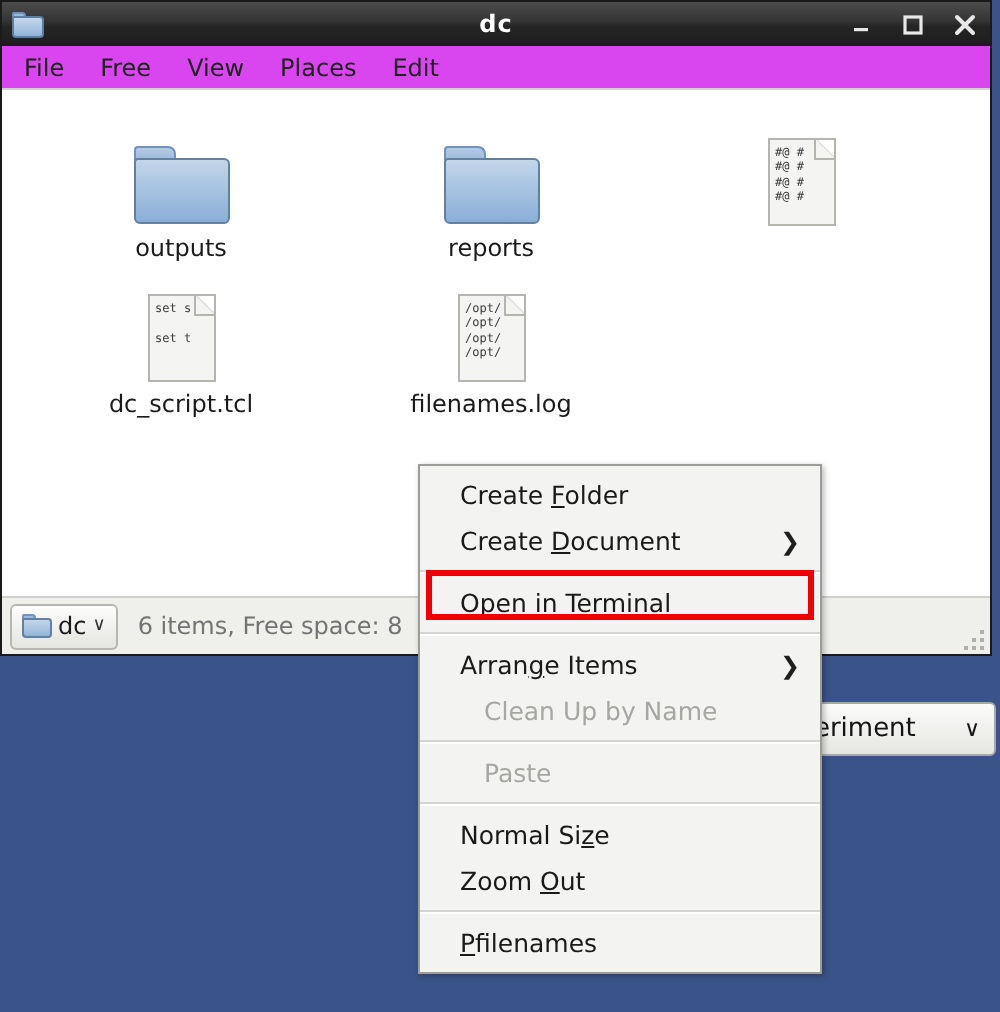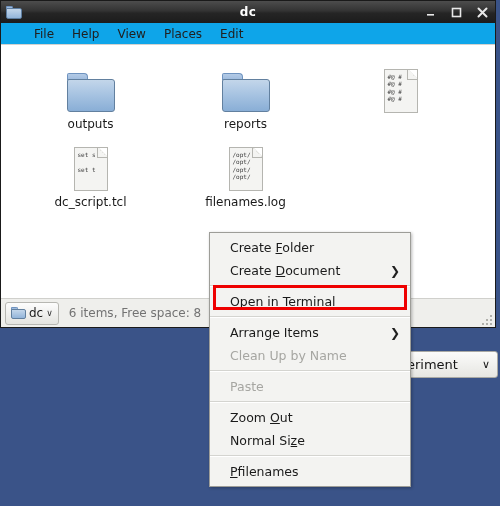--- a/index.html
+++ b/index.html
@@ -52,24 +52,24 @@
   .win-btn {
     width: 13px; height: 13px;
     display: flex; align-items: center; justify-content: center;
     color: #e8e8e8; font-size: 11px; line-height: 1;
     cursor: default;
   }
   .win-btn svg { display: block; }
 
   #menubar {
     height: 21px;
-    background: #0ea5e9;
+    background: #d946ef;
     border-bottom: 1px solid #d2d2cf;
     display: flex; align-items: center;
-    padding-left: 24px;
+    padding-left: 2px;
     flex: 0 0 auto;
   }
   .menubar-item {
     font-size: 12px; color: #202020;
     padding: 2px 9px;
     cursor: default;
   }
 
   #fm-content {
     flex: 1 1 auto;
@@ -232,21 +232,21 @@
   }
   .menu-item {
     height: 23px;
     display: flex; align-items: center;
     padding: 0 10px 0 20px;
     font-size: 12.5px; color: #1a1a1a;
     position: relative;
     cursor: default;
     white-space: nowrap;
   }
-  .menu-item.disabled { color: #a6a6a2; }
+  .menu-item.disabled { color: #a6a6a2; margin-left: 12px; }
   .menu-item .arrow {
     position: absolute; right: 10px;
     font-size: 12px; font-weight: bold; color: #1f1f1f;
     line-height: 1;
   }
   .menu-sep {
     height: 1px;
     background: #d4d4d0;
     border-bottom: 1px solid #ffffff;
     margin: 3px 0;
@@ -295,21 +295,21 @@
         <div class="win-btn">
           <svg width="11" height="11" viewBox="0 0 11 11">
               <path d="M1.5 1.5 L9.5 9.5 M9.5 1.5 L1.5 9.5" stroke="#e8e8e8" stroke-width="2" stroke-linecap="round"></path>
             </svg>
         </div>
       </div>
     </div>
 
     <div id="menubar">
       <div class="menubar-item">File</div>
-      <div class="menubar-item">Help</div>
+      <div class="menubar-item">Free</div>
       <div class="menubar-item">View</div>
       <div class="menubar-item">Places</div>
       <div class="menubar-item">Edit</div>
     </div>
 
     <div id="fm-content">
       <div id="icon-grid">
 
         <div class="fileicon">
           <div class="glyph">
@@ -424,27 +424,27 @@
     <div class="menu-sep"></div>
 
     <div class="menu-item disabled">
       <span>Paste</span>
     </div>
 
     <div class="menu-sep"></div>
 
 
     <div class="menu-item">
+      <span><span>Normal Si</span><span class="mn">z</span><span>e</span></span>
+    </div>
+
+    <div class="menu-item">
       <span><span>Zoom </span><span class="mn">O</span><span>ut</span></span>
     </div>
 
-    <div class="menu-item">
-      <span><span>Normal Si</span><span class="mn">z</span><span>e</span></span>
-    </div>
-
     <div class="menu-sep"></div>
 
     <div class="menu-item">
       <span><span class="mn">P</span><span>filenames</span></span>
     </div>
 
   </div>
 
   <div id="highlight-box" style="border-color: rgb(238, 0, 0);"></div>
 

